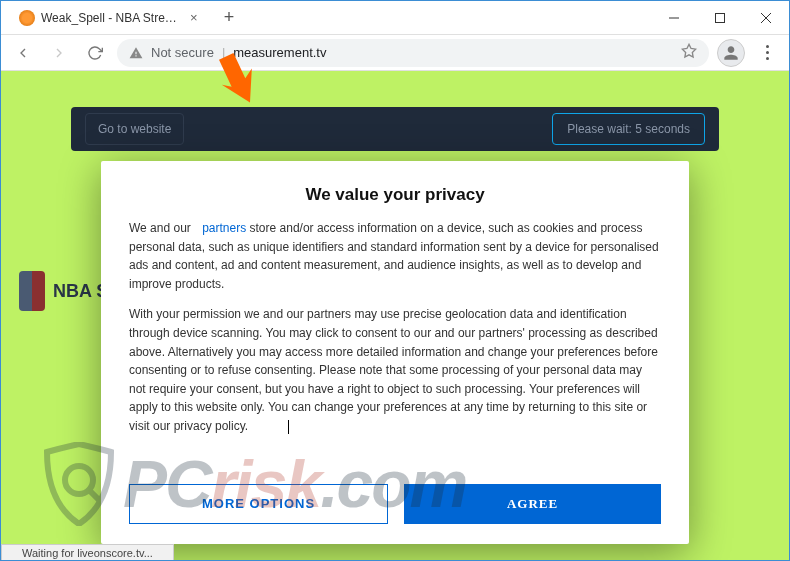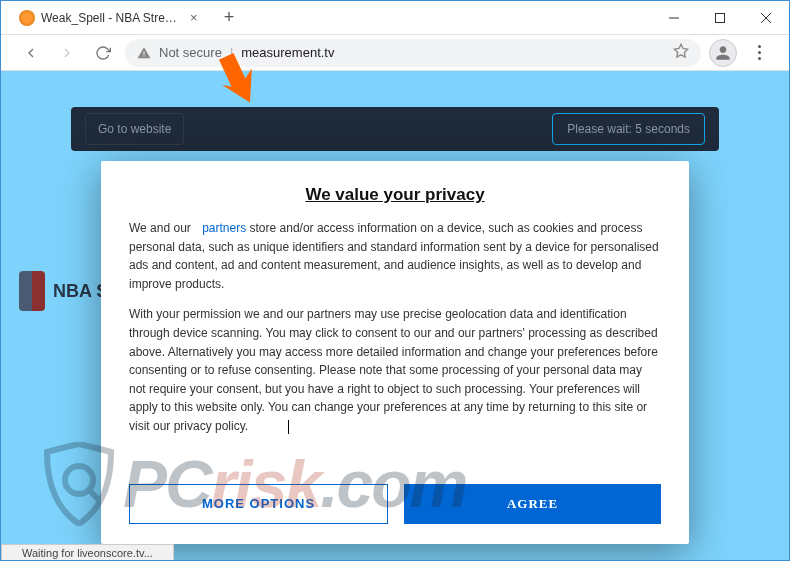--- a/index.html
+++ b/index.html
@@ -6,46 +6,46 @@
 body { width: 790px; height: 561px; background: #fff; overflow: hidden; position: relative; border: 1px solid #3b8dd4; }
 .titlebar { height: 34px; background: #fff; display: flex; align-items: center; border-bottom: 1px solid #e0e0e0; }
 .tab { display: flex; align-items: center; height: 30px; padding: 0 10px; margin-left: 8px; background: #fff; border-radius: 8px 8px 0 0; gap: 6px; max-width: 200px; }
 .favicon { width: 16px; height: 16px; background: radial-gradient(circle, #ff9933 40%, #cc6600 100%); border-radius: 50%; flex-shrink: 0; }
 .tab-title { font-size: 12px; color: #333; white-space: nowrap; overflow: hidden; text-overflow: ellipsis; }
 .tab-close { width: 14px; height: 14px; display: flex; align-items: center; justify-content: center; color: #666; font-size: 13px; }
 .newtab { width: 28px; height: 28px; display: flex; align-items: center; justify-content: center; color: #555; font-size: 18px; margin-left: 6px; }
 .win-controls { margin-left: auto; display: flex; }
 .win-btn { width: 46px; height: 34px; display: flex; align-items: center; justify-content: center; color: #333; }
 .win-btn svg { width: 10px; height: 10px; }
-.addrbar { height: 36px; background: #fff; display: flex; align-items: center; padding: 0 16px; gap: 8px; border-bottom: 1px solid #e0e0e0; }
+.addrbar { height: 36px; background: #fff; display: flex; align-items: center; padding: 0 8px; gap: 8px; border-bottom: 1px solid #e0e0e0; }
 .nav-btn { width: 28px; height: 28px; display: flex; align-items: center; justify-content: center; color: #777; border-radius: 50%; }
 .nav-btn svg { width: 16px; height: 16px; }
 .urlbox { flex: 1; height: 28px; background: #f1f3f4; border-radius: 14px; display: flex; align-items: center; padding: 0 12px; gap: 8px; font-size: 13px; }
 .secure-icon { display: flex; align-items: center; justify-content: center; }
 .secure-label { color: #5f6368; }
 .url-sep { color: #b0b0b0; }
 .url-text { color: #202124; }
 .star-btn { color: #777; margin-left: auto; }
 .avatar { width: 28px; height: 28px; border-radius: 50%; background: #e8eaed; border: 1px solid #ccc; display: flex; align-items: center; justify-content: center; }
 .avatar svg { width: 20px; height: 20px; fill: #777; }
 .menu-btn { width: 28px; height: 28px; display: flex; flex-direction: column; align-items: center; justify-content: center; gap: 3px; }
 .menu-btn span { width: 3px; height: 3px; background: #555; border-radius: 50%; }
-.viewport { position: relative; height: 491px; background: #7dd3fc; overflow: hidden; }
+.viewport { position: relative; height: 491px; background: #bef264; overflow: hidden; }
 .upper-bar { position: absolute; top: 36px; left: 70px; right: 70px; height: 44px; background: #1f2a3a; border-radius: 4px; display: flex; align-items: center; padding: 0 14px; }
 .goto-btn { color: #8a96a8; font-size: 12px; padding: 8px 12px; border: 1px solid #2f3b4d; border-radius: 4px; }
 .wait-btn { color: #8a96a8; font-size: 12px; padding: 8px 14px; border: 1px solid #0ea5e9; border-radius: 4px; margin-left: auto; }
 .bg-logo { position: absolute; left: 18px; top: 200px; display: flex; align-items: center; gap: 8px; color: #2a3648; font-weight: bold; font-size: 18px; }
 .nba-icon { width: 26px; height: 40px; background: linear-gradient(90deg, #4a5a72 50%, #8a3030 50%); border-radius: 4px; }
 .games-row { position: absolute; bottom: 26px; left: 170px; right: 70px; display: flex; flex-direction: column; gap: 20px; color: #5a6a82; font-size: 13px; }
 .game-row { display: flex; align-items: center; }
 .team-badge { width: 22px; height: 22px; border-radius: 50%; background: #2a3648; margin-right: 8px; }
 .team-name { width: 170px; }
 .game-date { font-size: 10px; color: #3a4a62; margin: 0 30px; }
 .overlay { position: absolute; top: 90px; left: 100px; right: 100px; background: #fff; border-radius: 2px; box-shadow: 0 8px 40px rgba(0,0,0,0.4); padding: 24px 28px 20px 28px; }
-.modal-title { text-align: center; font-size: 17px; font-weight: 600; color: #111; margin-bottom: 14px; text-decoration: underline; }
+.modal-title { text-align: center; font-size: 17px; font-weight: 600; color: #111; margin-bottom: 14px; }
 .modal-text { font-size: 12px; color: #333; line-height: 1.55; margin-bottom: 12px; }
 .modal-text .link { color: #0066d4; margin-left: 8px; }
 .text-cursor { display: inline-block; width: 1px; height: 14px; background: #000; vertical-align: middle; margin-left: 40px; }
 .modal-actions { display: flex; gap: 16px; margin-top: 48px; }
 .btn { flex: 1; height: 40px; display: flex; align-items: center; justify-content: center; font-size: 13px; font-weight: 600; letter-spacing: 1px; cursor: pointer; }
 .btn-more { border: 1px solid #0066d4; color: #0066d4; background: #fff; }
 .btn-agree { background: #0066d4; color: #fff; font-family: Liberation Serif, serif; }
 .arrow-cursor { position: absolute; top: 48px; left: 218px; pointer-events: none; }
 .arrow-cursor svg { width: 50px; height: 60px; }
 .statusbar { position: absolute; bottom: 0; left: 0; background: #f1f1f1; border: 1px solid #ccc; padding: 2px 20px; font-size: 11px; color: #444; }

